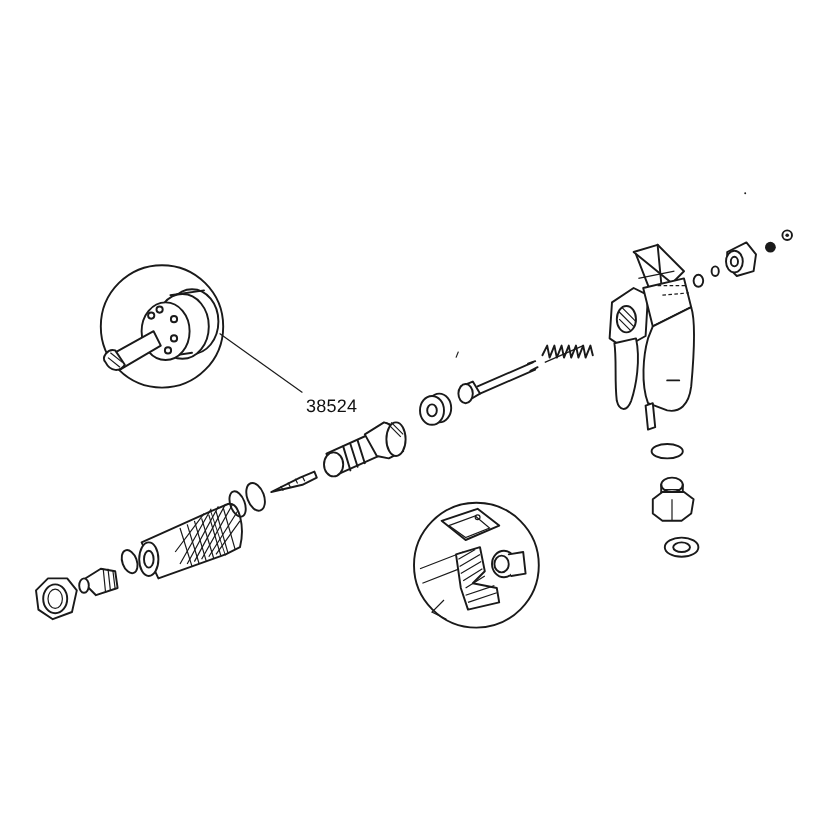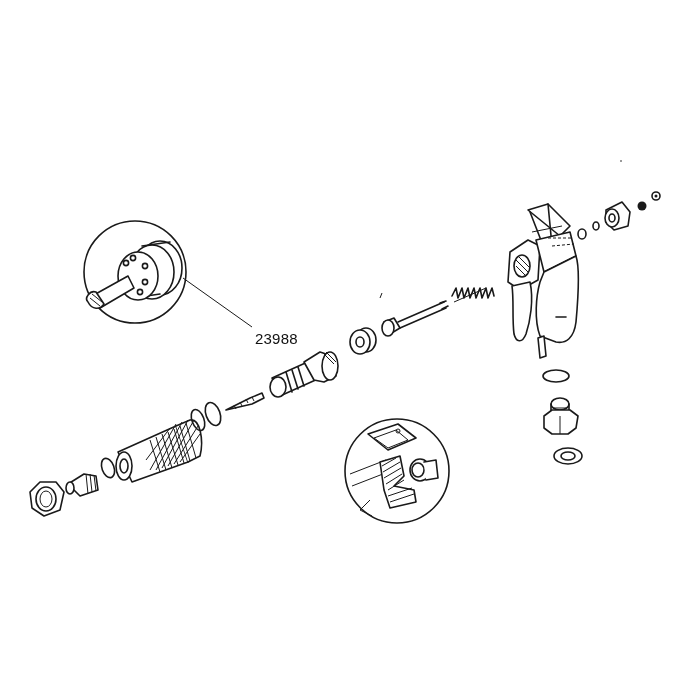--- a/index.html
+++ b/index.html
@@ -170,13 +170,13 @@
     <ellipse cx="420" cy="470" rx="10" ry="11" class="ink fillw"></ellipse>
     <ellipse cx="418" cy="470" rx="6" ry="7" class="ink"></ellipse>
     <path d="M424 462 L436 460 L438 478 L426 480" class="ink fillw"></path>
     <path d="M370 500 L360 510 L372 516" class="thin"></path>
   </g>
 
   <circle cx="621" cy="161" r="0.8" class="dark"></circle>
   <path d="M380 298 L382 293" class="thin"></path>
 </svg>
 
-<div class="label" style="left:255px; top:330px;">23988</div>
+<div class="label" style="left:255px; top:330px;">38524</div>
 
 </body></html>

